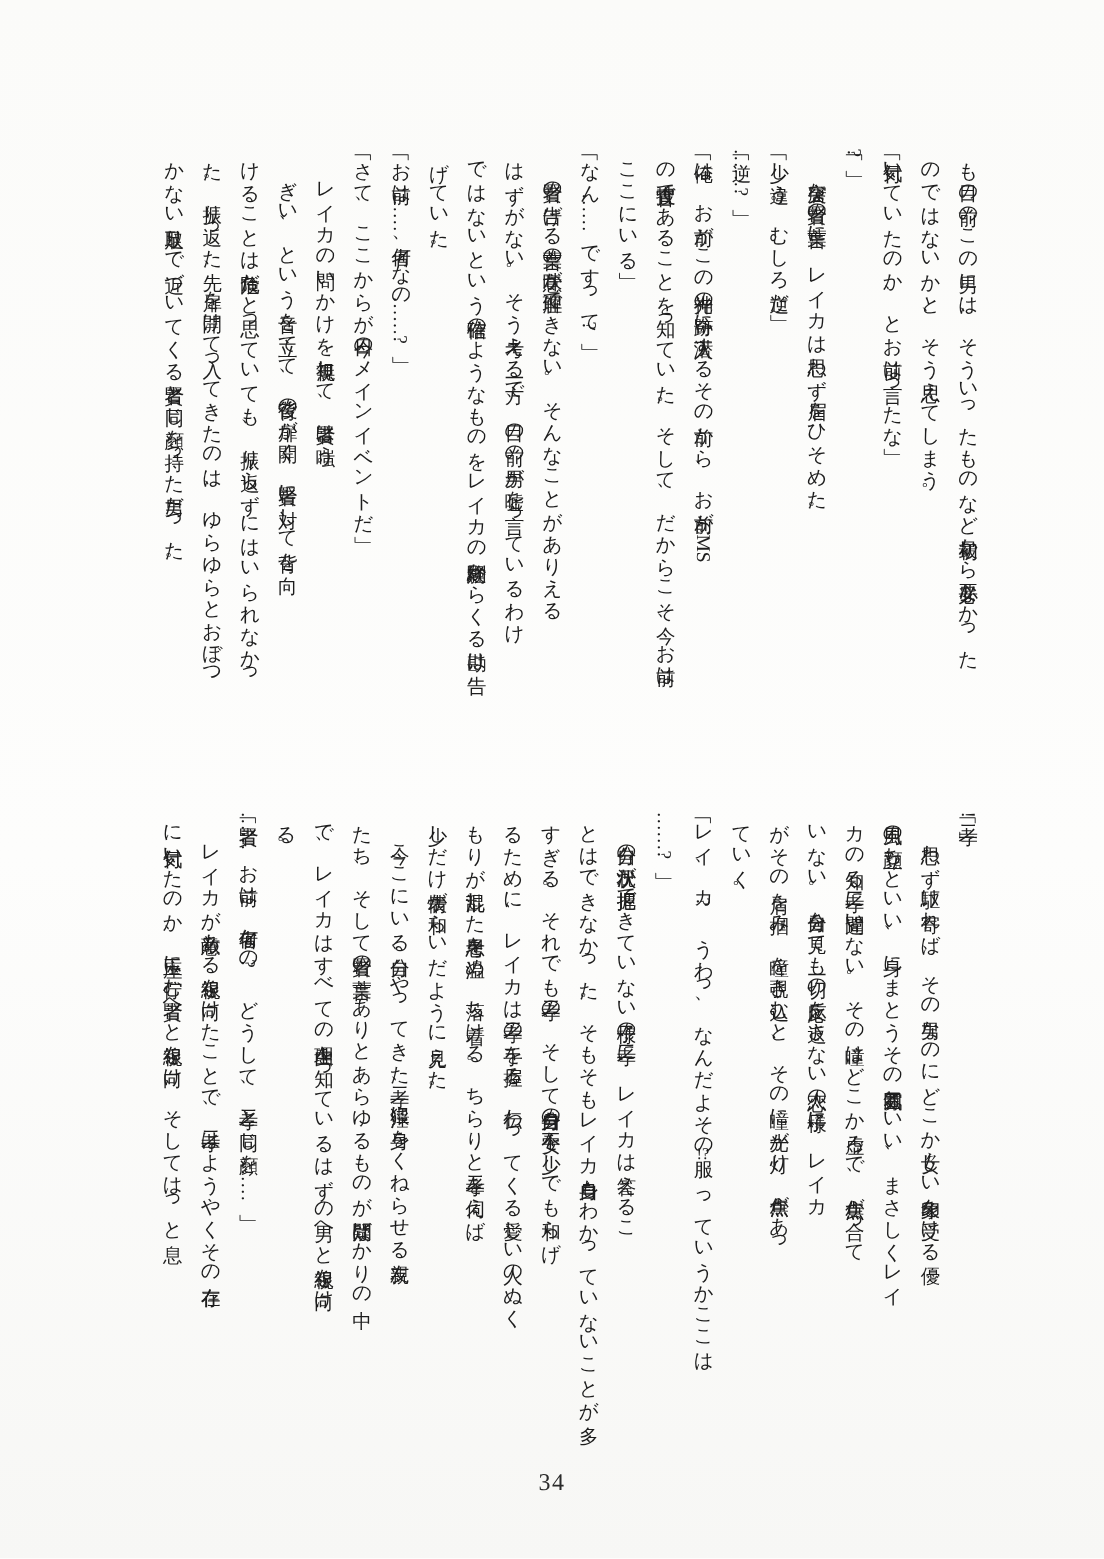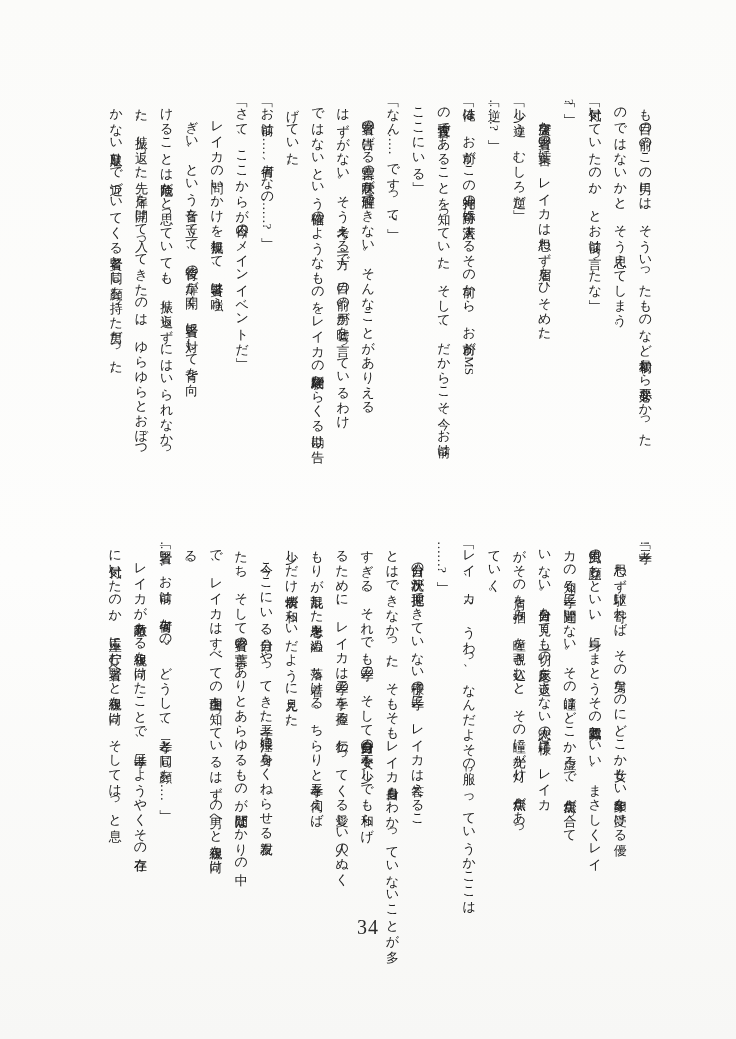--- a/index.html
+++ b/index.html
@@ -32,25 +32,25 @@
   .tline {
     white-space: pre;
   }
   .tcy {
     -webkit-text-combine: horizontal;
     text-combine-upright: all;
     font-size: 11px;
   }
   .pagenum {
     position: absolute;
-    top: 916px;
+    top: 980px;
     left: 0;
     width: 736px;
     text-align: center;
-    font-size: 20px;
+    font-size: 16px;
     letter-spacing: 1px;
     color: #2a2a2a;
     font-family: Liberation Serif, serif;
   }
 </style>
 </head>
 <body>
 
 <div class="page">
   <section class="tblock upper">

